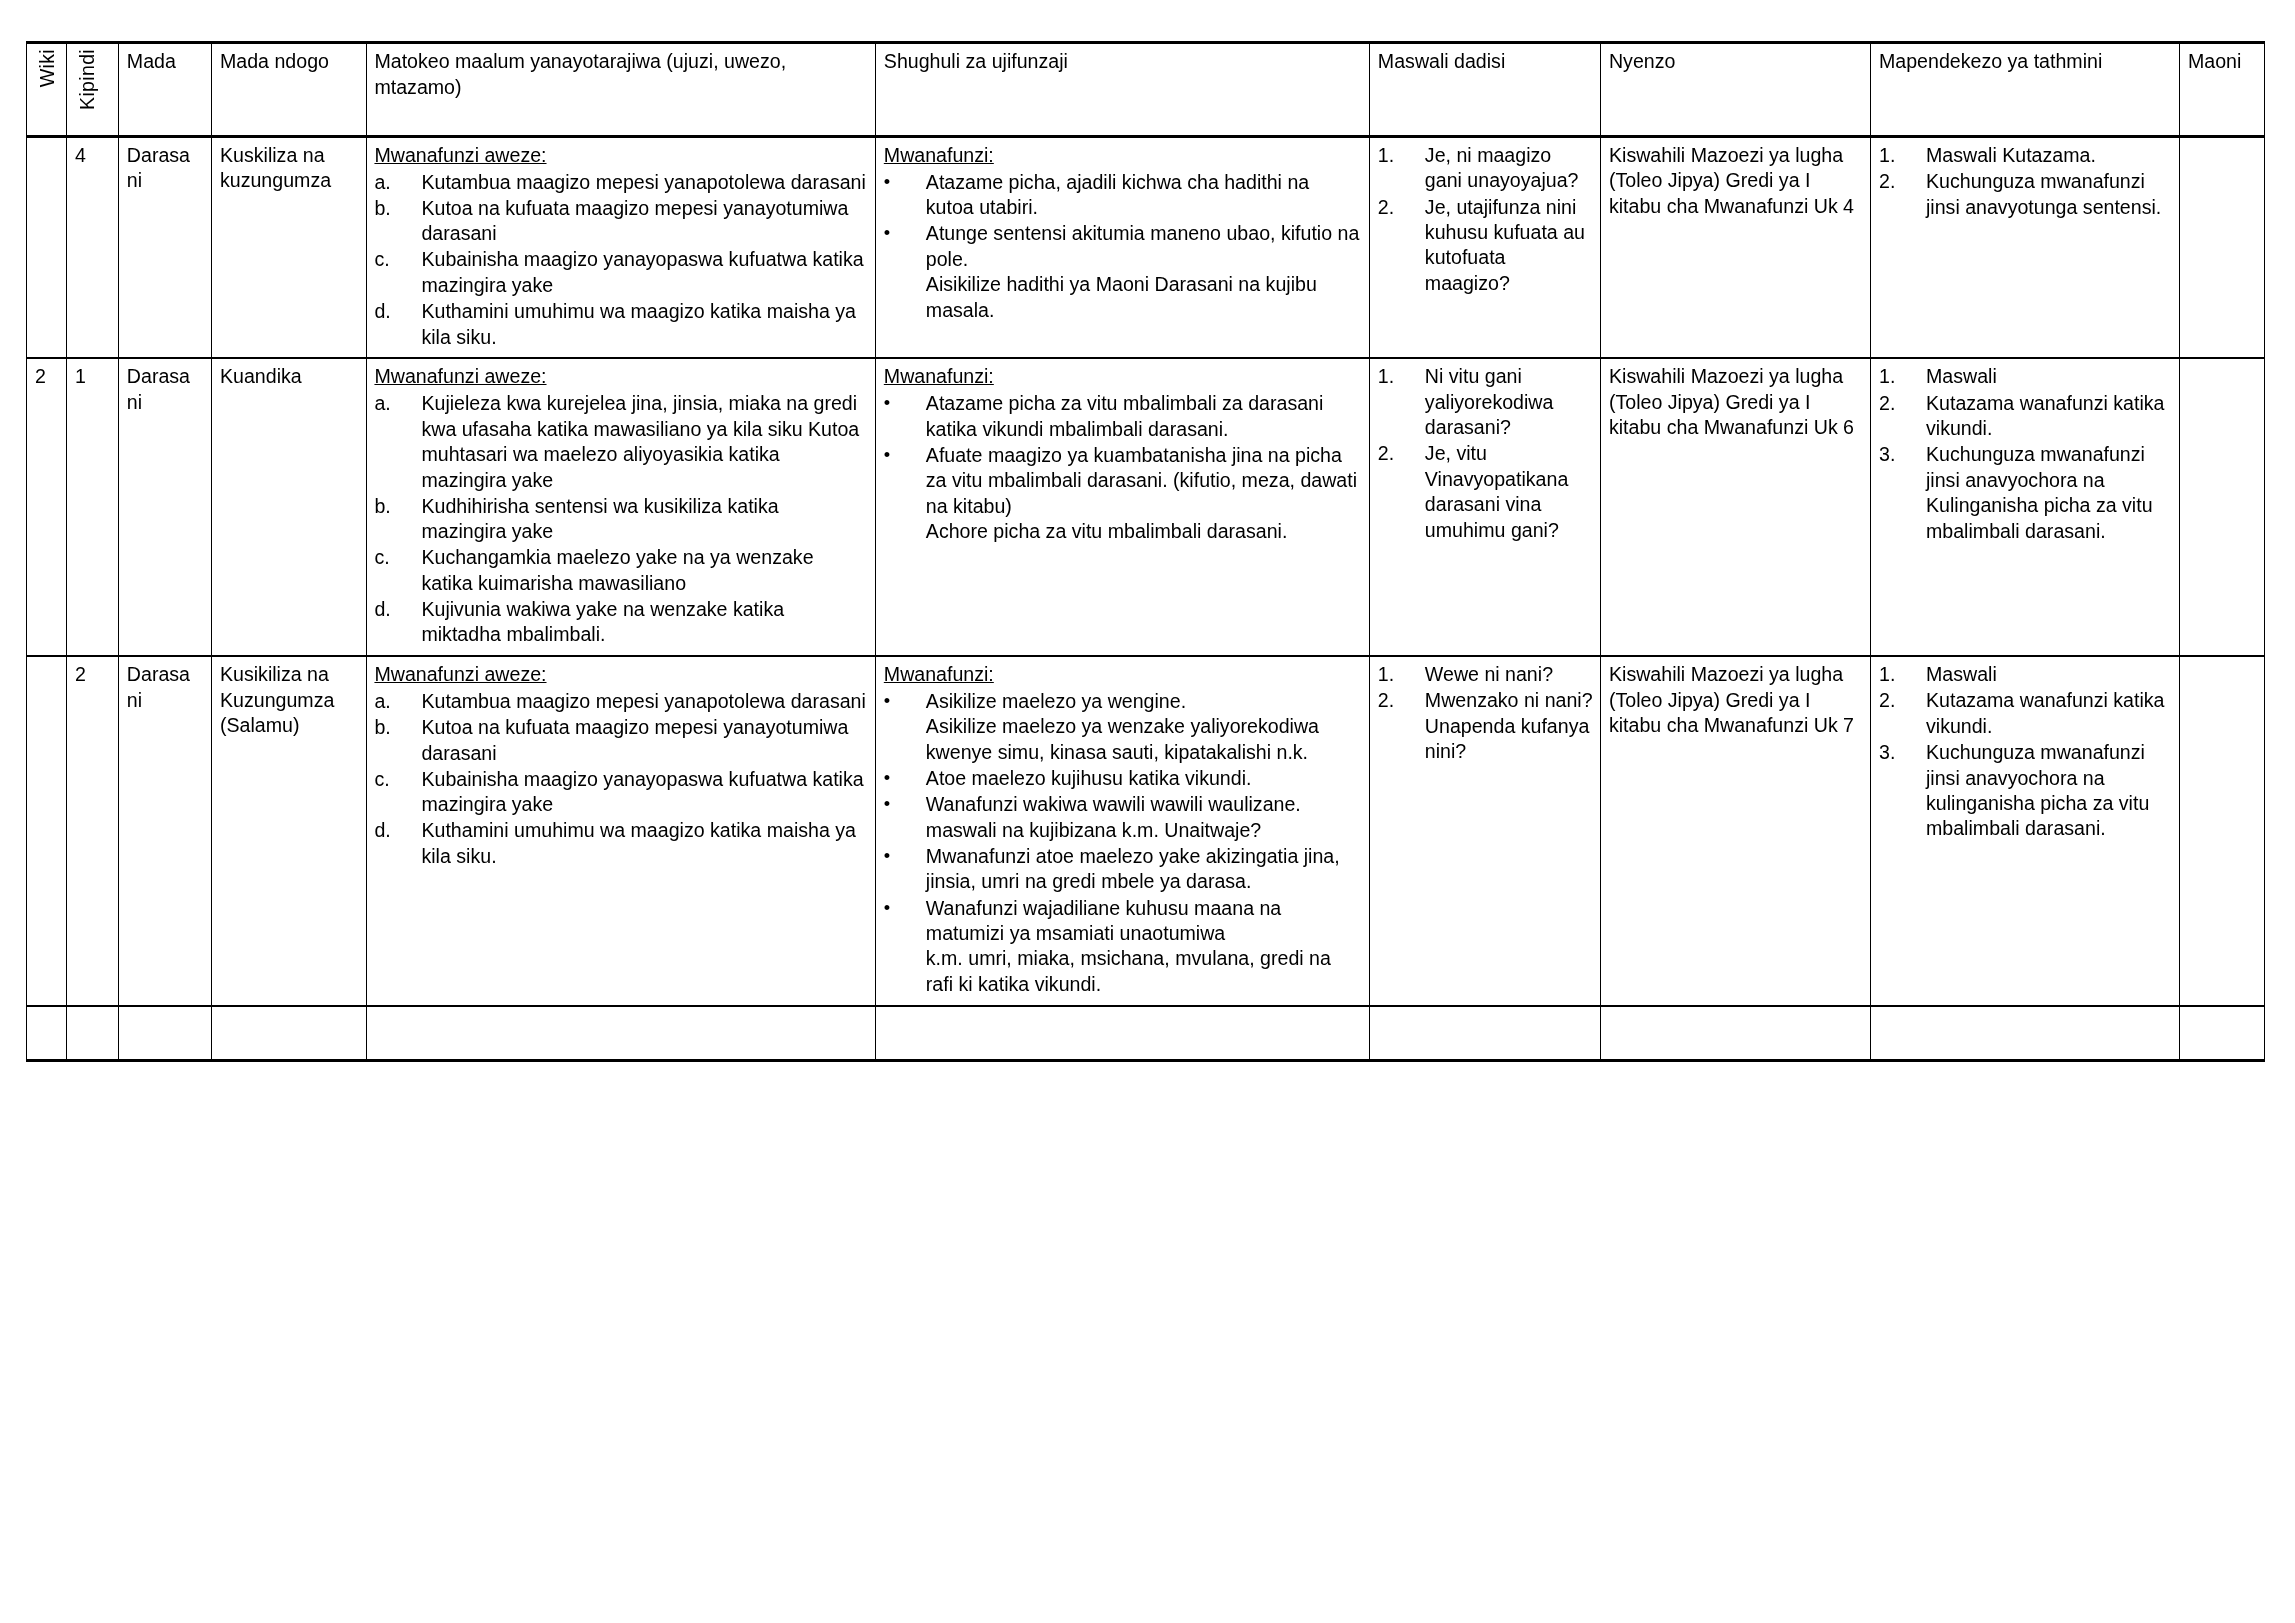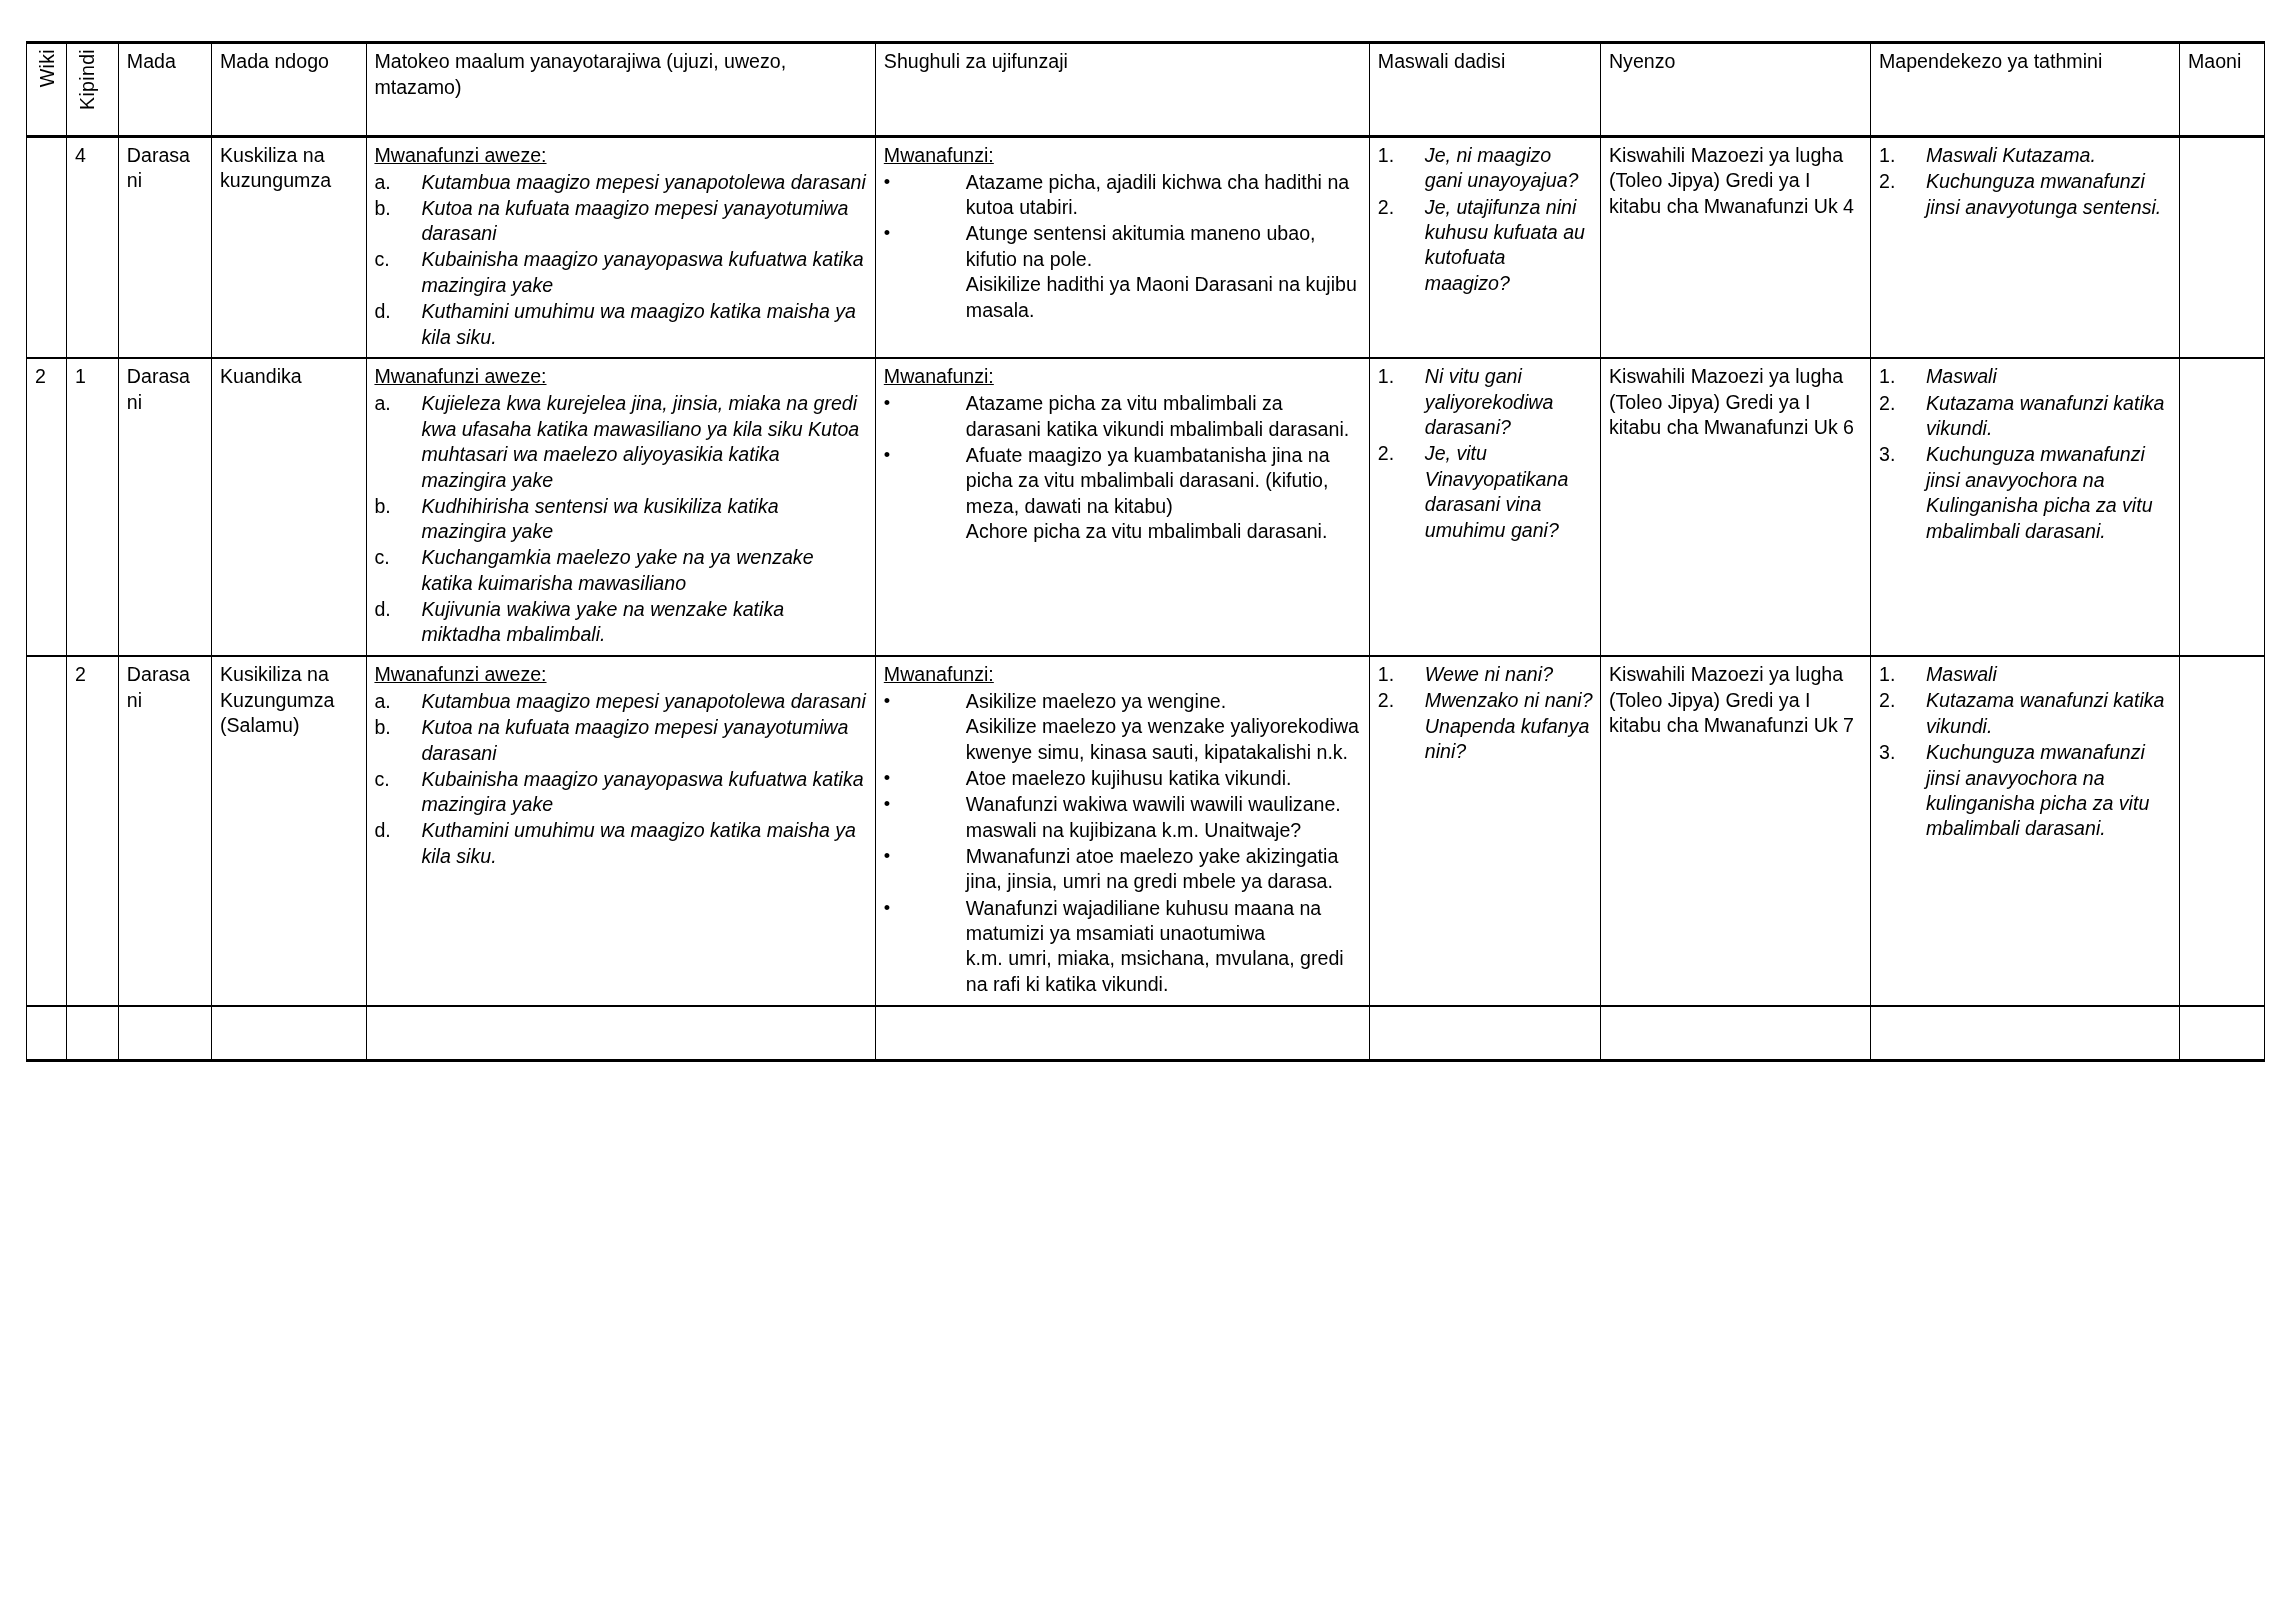--- a/index.html
+++ b/index.html
@@ -71,34 +71,34 @@
   }
   ul.letters > li, ol.nums > li {
     display: flex;
     align-items: flex-start;
     margin-bottom: 0.7px;
   }
   ul.letters > li > .mk, ol.nums > li > .mk {
     flex: 0 0 47px;
     min-width: 47px;
   }
-  ul.letters > li > .tx, ol.nums > li > .tx { flex: 1 1 auto; font-style: italic; }
+  ul.letters > li > .tx, ol.nums > li > .tx { flex: 1 1 auto; }
 
   ul.bullets > li {
     display: flex;
     align-items: flex-start;
     margin-bottom: 0.7px;
   }
   ul.bullets > li > .mk {
     flex: 0 0 42px;
     min-width: 42px;
     font-size: 18.3px;
     line-height: 1.32;
   }
-  ul.bullets > li > .tx { flex: 1 1 auto; margin-left: 40px; }
+  ul.bullets > li > .tx { flex: 1 1 auto; }
 
   .plain { margin: 0; }
   .spacer-row td { height: 41px; }
   .nowrapish { white-space: pre-line; }
 </style>
 </head>
 <body>
 
 <div class="page">
   <table class="scheme">

